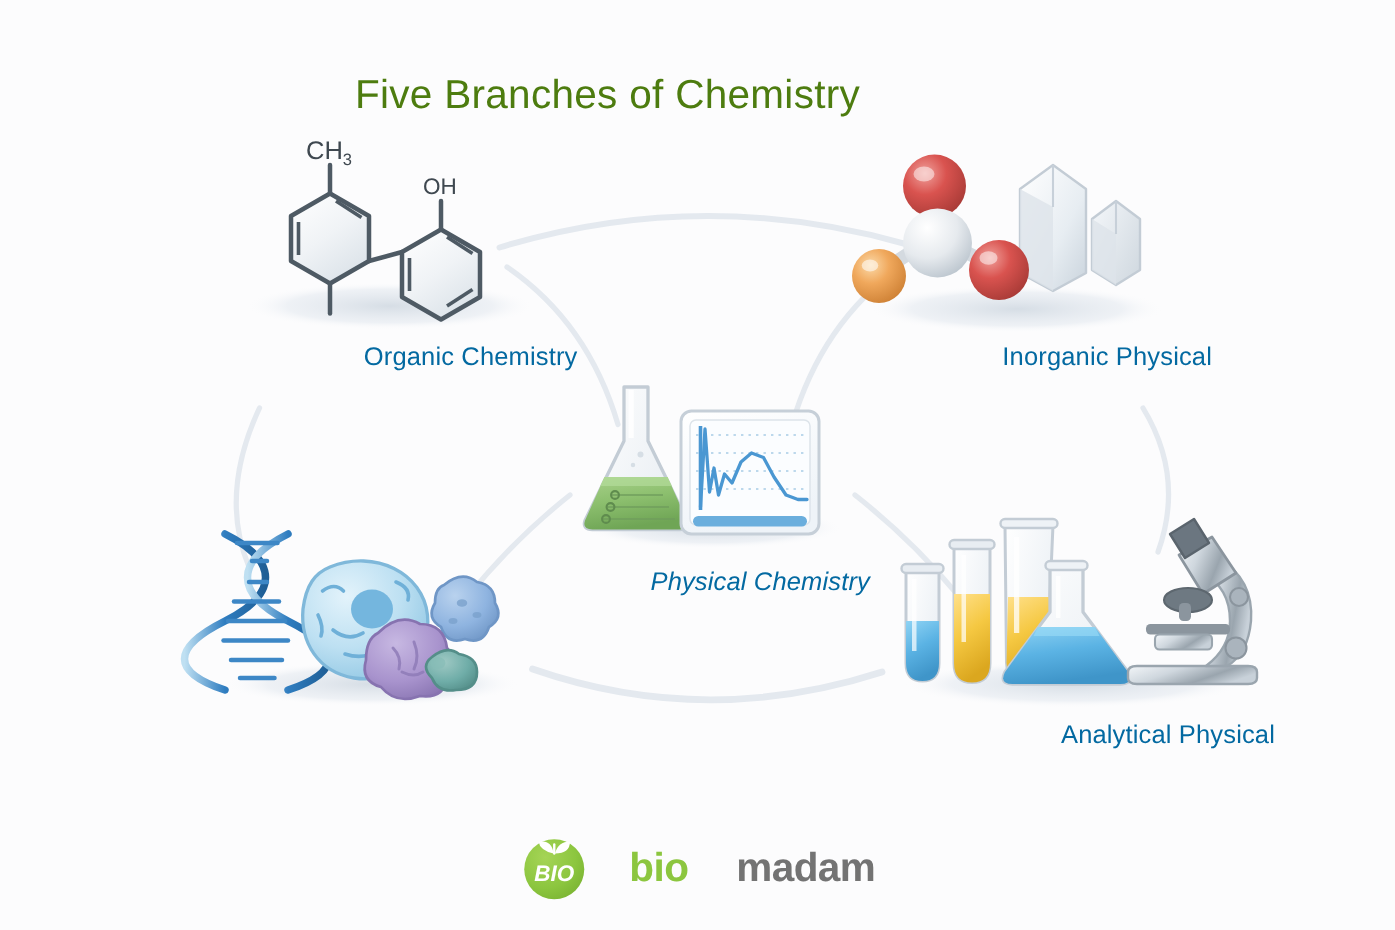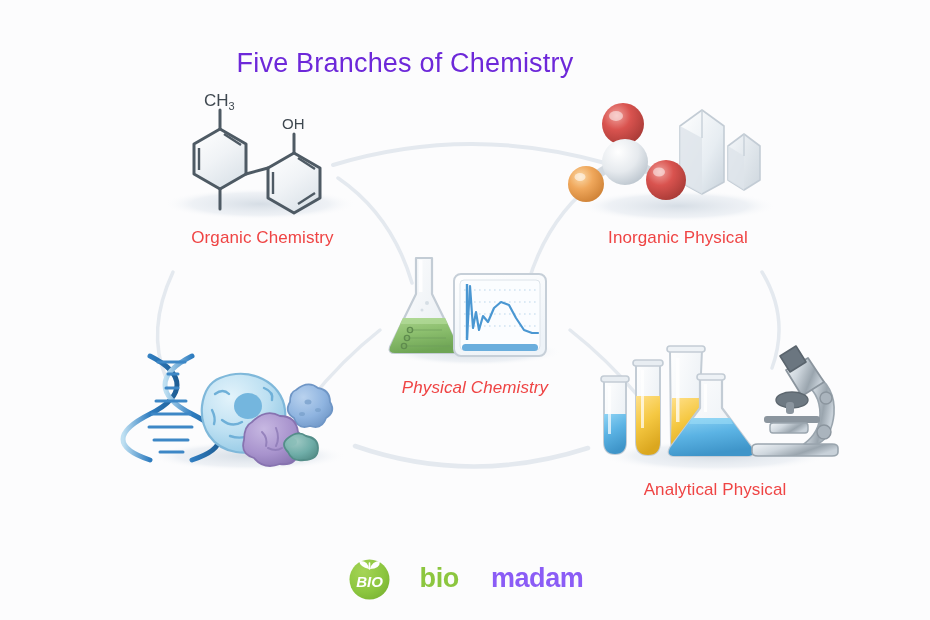--- a/index.html
+++ b/index.html
@@ -13,38 +13,38 @@
   }
   #stage{ position:absolute; inset:0; }
 
   .title{
     position:absolute;
     top:48px; left:0; width:810px;
     text-align:center;
     font-size:27px;
     font-weight:400;
     letter-spacing:0.2px;
-    color:#6d28d9;
+    color:#4d7c0f;
   }
 
   .connectors{
     position:absolute; top:0; left:0;
     width:930px; height:620px;
     pointer-events:none;
   }
 
   .node{ position:absolute; }
   .node .art{ position:relative; width:100%; }
   .node .label{
     position:absolute;
     width:100%;
-    text-align:center;
+    text-align:right;
     font-size:17px;
     font-weight:400;
-    color:#ef4444;
+    color:#0369a1;
     letter-spacing:0.1px;
     white-space:nowrap;
   }
 
   
   #node-organic   { left:140px; top:96px;  width:245px; height:165px; }
   #node-inorganic { left:548px; top:96px;  width:260px; height:165px; }
   #node-physical  { left:370px; top:250px; width:210px; height:165px;font-style:italic; }
   #node-biochem   { left:130px; top:348px; width:230px; height:165px; }
   #node-analytical{ left:580px; top:338px; width:270px; height:175px; }
@@ -65,21 +65,21 @@
     gap:28px;
   }
   .logo .badge{ width:45px; height:45px; }
   .logo .wordmark{
     font-size:27px;
     font-weight:bold;
     letter-spacing:-0.4px;
     line-height:1;
   }
   .logo .w-bio{ color:#8cc63f; }
-  .logo .w-madam{ color:#8b5cf6;margin-left:32px; }
+  .logo .w-madam{ color:#737373;margin-left:32px; }
 
   svg{ display:block; overflow:visible; }
 </style>
 </head>
 <body>
 
 <div id="stage">
 
   <div class="title">Five Branches of Chemistry</div>
 

